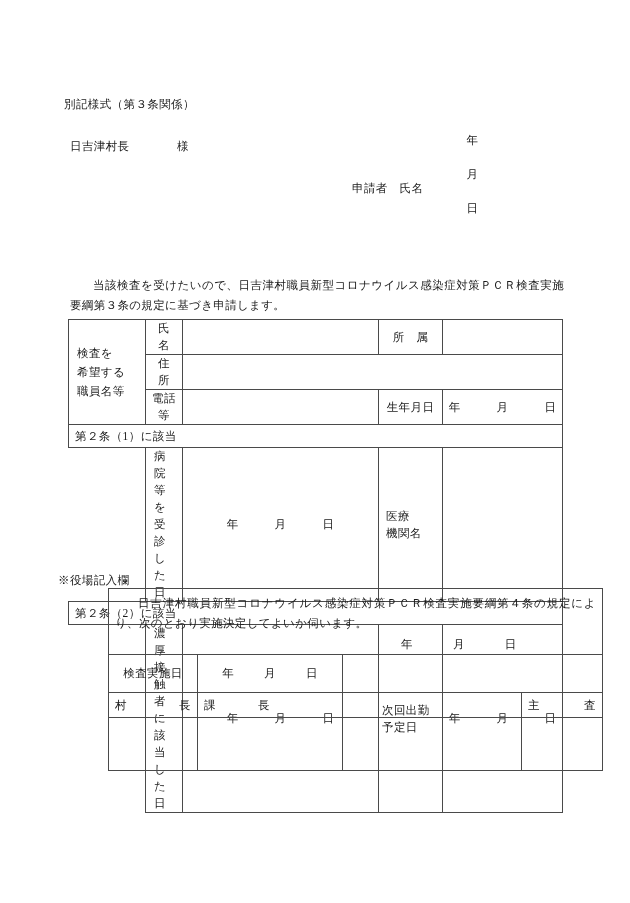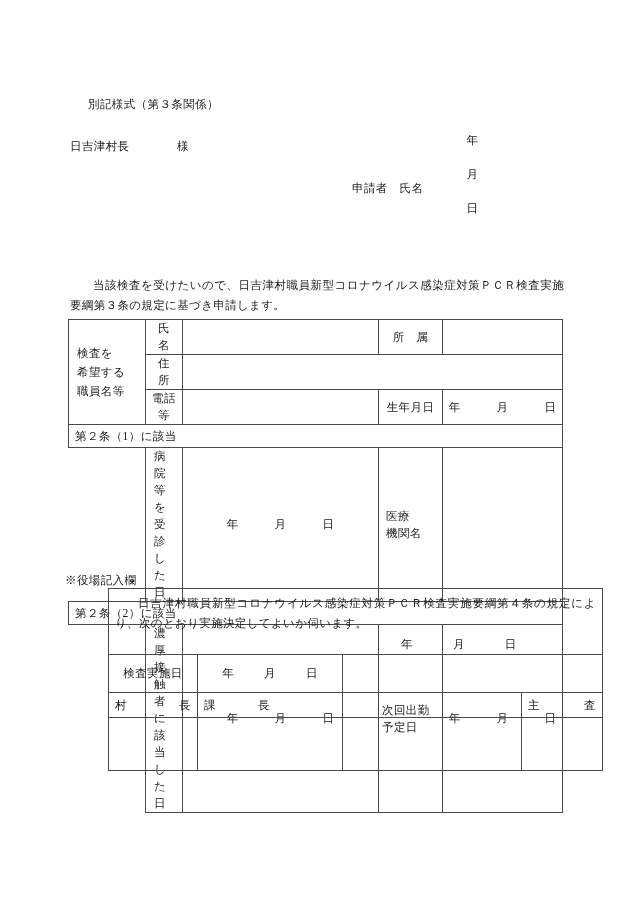--- a/index.html
+++ b/index.html
@@ -28,21 +28,21 @@
   .t {
     position: absolute;
     white-space: pre;
     font-size: 11.5px;
     line-height: 17px;
     letter-spacing: .4px;
   }
   .jp { font-family: "Liberation Serif", "DejaVu Serif", serif; }
 
   
-  #form-code     { left: 88px;  top: 96px; text-align: right;  }
+  #form-code     { left: 64px;  top: 96px; text-align: right;  }
   #header-date   { left: 455px; top: 115px; letter-spacing: 0; }
   #header-date span { display:inline-block; }
   #addressee     { left: 70px;  top: 138px; }
   #applicant     { left: 352px; top: 180px; }
 
   #doc-title {
     left: 0; top: 213px;
     width: 630px;
     text-align: center;
     white-space: pre;
@@ -87,21 +87,21 @@
   
   .daterun {
     display: block;
     text-align: center;
     letter-spacing: .4px;
   }
   .daterun i { font-style: normal; display: inline-block; }
   .daterun i + i { margin-left: 36px; }
 
   #main-table { left: 68px; top: 319px; width: 494px; }
-  #office-label { left: 65px; top: 572px; font-size: 11.5px; letter-spacing:.4px;text-align:center; }
+  #office-label { left: 58px; top: 572px; font-size: 11.5px; letter-spacing:.4px;text-align:center; }
   #office-table { left: 68px; top: 588px; width: 494px; margin-left: 40px; }
 
   #office-note {
     font-size: 11.5px;
     line-height: 20px;
     letter-spacing: .35px;
     text-align: justify;
     text-indent: 23px;
     padding: 4px 6px 0 6px;
   }

